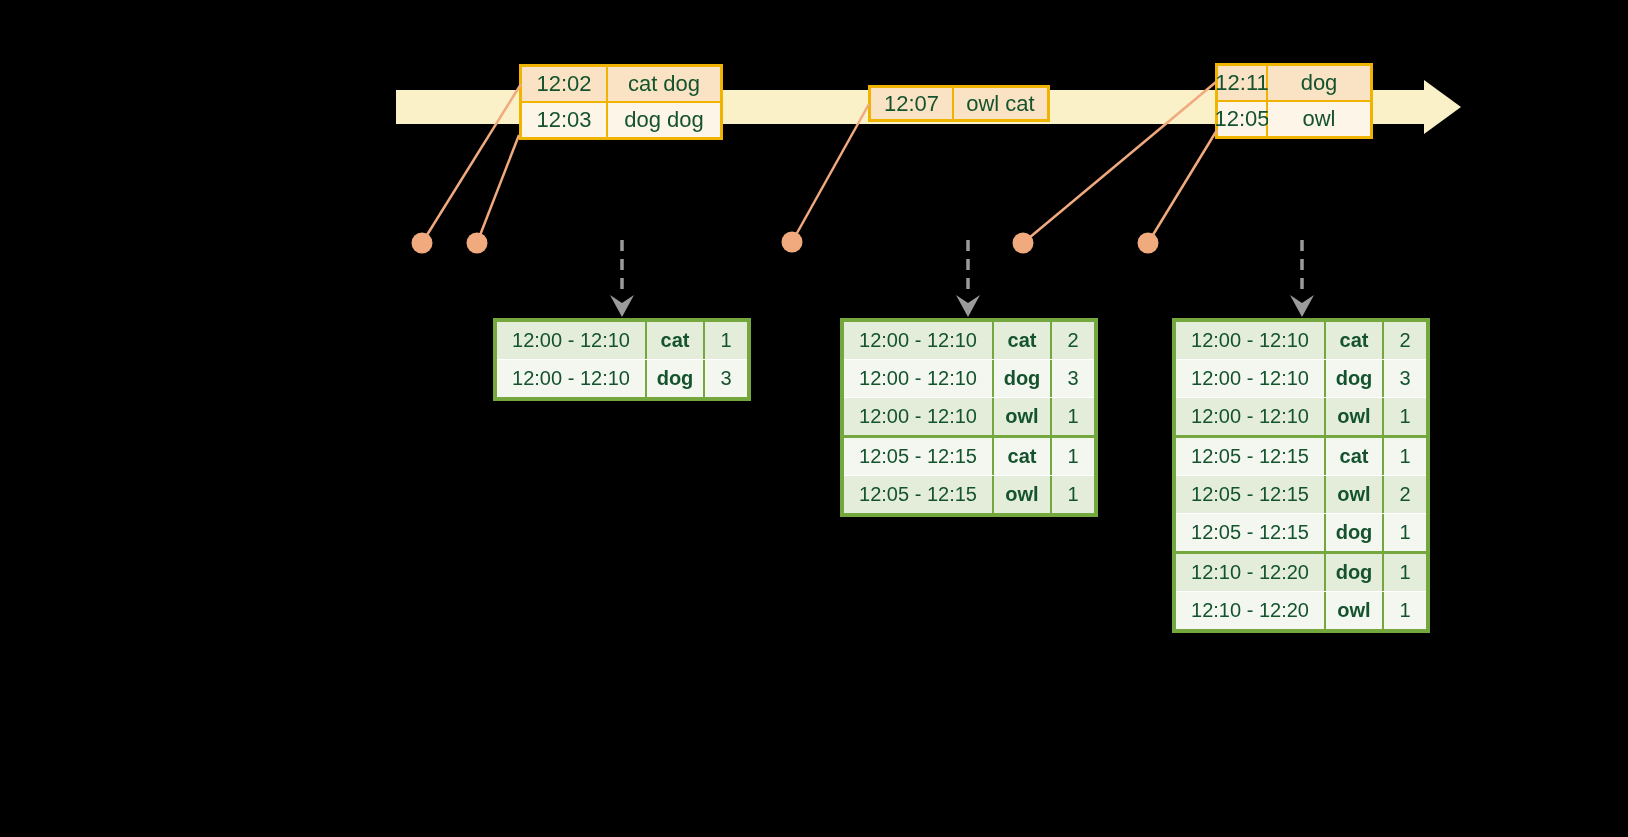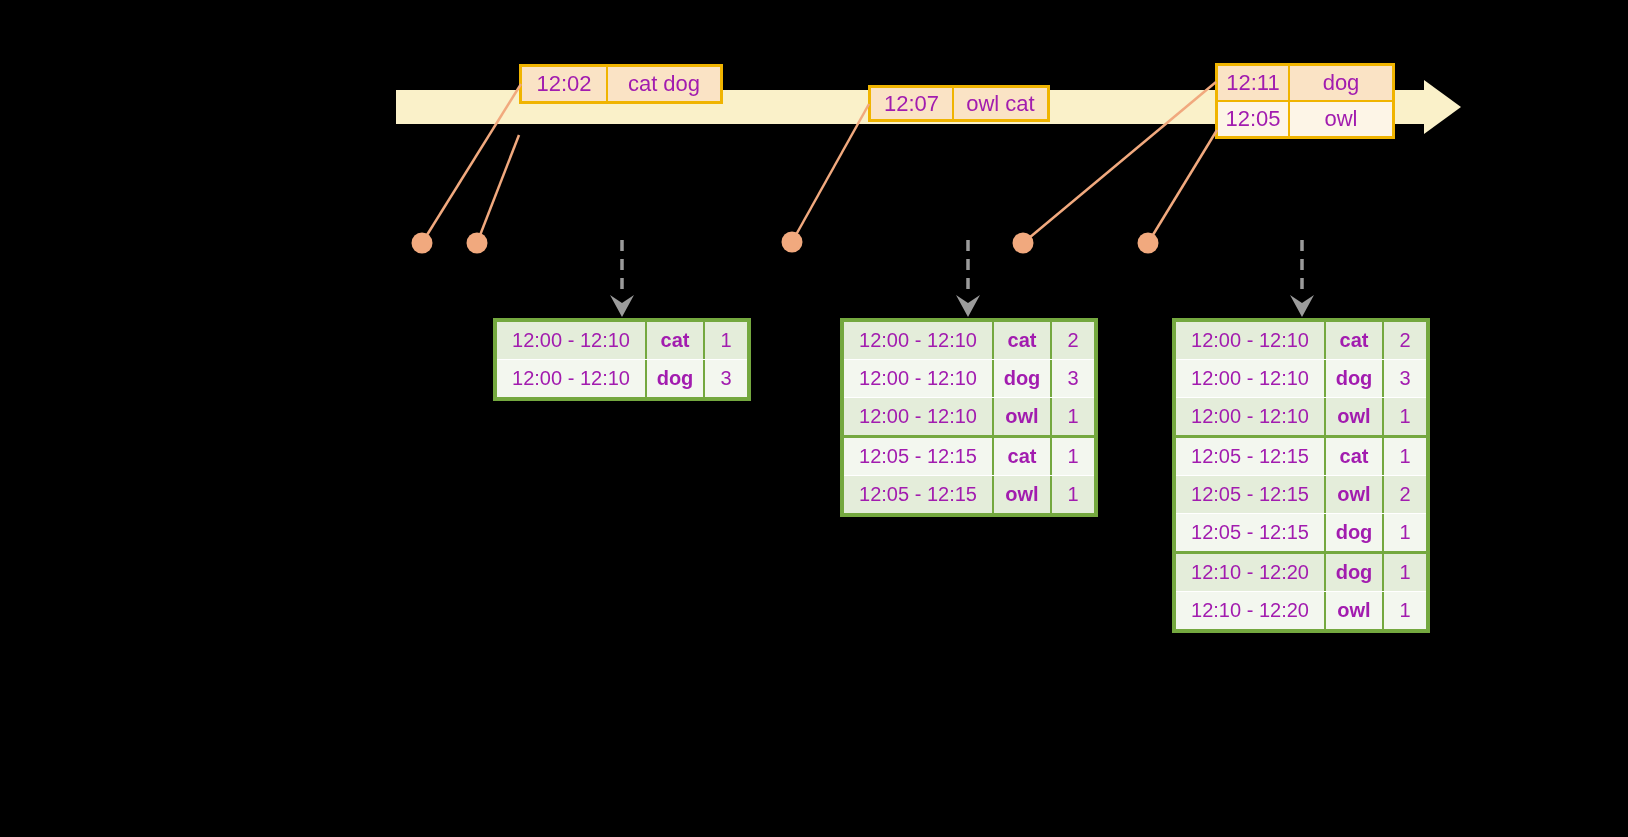--- a/index.html
+++ b/index.html
@@ -2,21 +2,21 @@
 <html><head>
 <meta charset="utf-8">
 <style>
   html,body{margin:0;padding:0;background:#000;}
   .canvas{
     position:relative;
     width:1628px;height:837px;
     background:#000;
     overflow:hidden;
     font-family:"Liberation Sans", sans-serif;
-    color:#a21caf;
+    color:#14532d;
   }
   
   .band{position:absolute;left:396px;top:90px;width:1028px;height:34px;background:#faf1c9;}
   .band-head{
     position:absolute;left:1424px;top:80px;width:0;height:0;
     border-top:27px solid transparent;border-bottom:27px solid transparent;
     border-left:37px solid #faf1c9;
   }
   
   .etable{
@@ -27,21 +27,21 @@
     display:flex;flex-direction:column;gap:2px;
     font-size:22px;
   }
   .erow{display:flex;gap:2px;}
   .ecell{display:flex;align-items:center;justify-content:center;height:34px;}
   .erow.shade-dark  .ecell{background:#fae3c5;}
   .erow.shade-light .ecell{background:#fdf5e7;}
   #entry-b .ecell{height:31px;}
   #entry-a .ecell.time{width:84px;}  #entry-a .ecell.words{width:112px;text-align:right;}
   #entry-b .ecell.time{width:81px;}  #entry-b .ecell.words{width:93px;}
-  #entry-c .ecell.time{width:70px;}  #entry-c .ecell.words{width:102px;}
+  #entry-c .ecell.time{width:48px;}  #entry-c .ecell.words{width:102px;}
   
   .gtable{
     position:absolute;
     border:4px solid #74a83f;
     background:#74a83f;
     display:flex;flex-direction:column;gap:3px;
     font-size:20px;
     width:250px;
     align-items:center;
   }
@@ -61,20 +61,24 @@
 
 <div class="canvas">
 
   <div class="band"></div>
   <div class="band-head"></div>
 
   <div id="entry-a" class="etable" style="left:519px;top:64px;">
       <div class="erow shade-dark">
         <div class="ecell time">12:02</div>
         <div class="ecell words">cat dog</div>
+      </div>
+      <div class="erow shade-light">
+        <div class="ecell time">12:03</div>
+        <div class="ecell words">dog dog</div>
       </div>
     </div>
   <div id="entry-b" class="etable" style="left:868px;top:85px;">
       <div class="erow shade-dark">
         <div class="ecell time">12:07</div>
         <div class="ecell words">owl cat</div>
       </div>
     </div>
   <div id="entry-c" class="etable" style="left:1215px;top:63px;">
       <div class="erow shade-dark">

